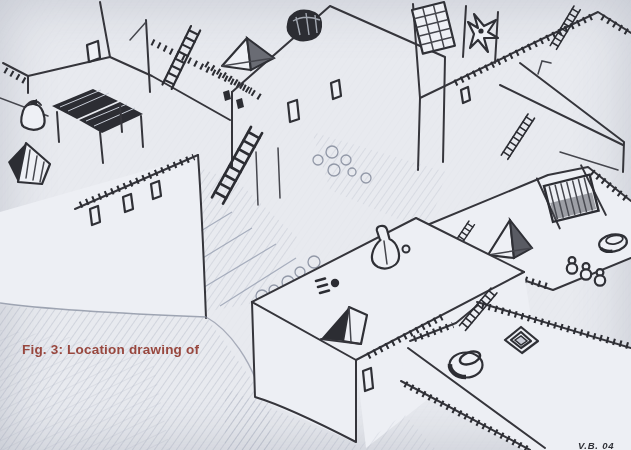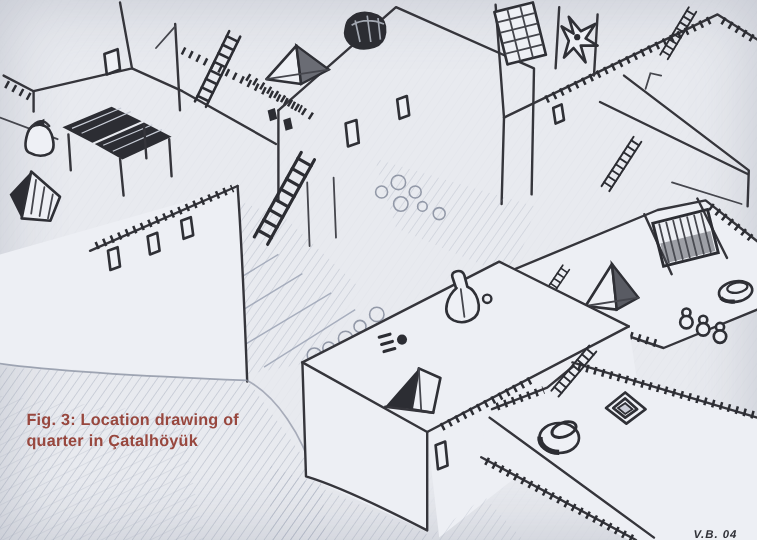--- a/index.html
+++ b/index.html
@@ -268,17 +268,16 @@
       <ellipse cx="466" cy="365" rx="16.5" ry="12.5" class="win" stroke-width="3"></ellipse>
       <ellipse cx="470" cy="358" rx="10.5" ry="5.8" fill="none" stroke="#2c2d33" stroke-width="2.4" transform="rotate(-20 470 358)"></ellipse>
       <path d="M450,364 a16,12 0 0 0 16,13" stroke="#2c2d33" stroke-width="4.5" fill="none"></path>
     </g>
     <use href="#ladder" transform="translate(491,288) rotate(40) scale(0.70)"></use>
   </g>
 </svg>
 
 <div class="caption">
   <div>Fig. 3: Location drawing of</div>
-  <div>quarter in Çatalhöyük</div>
 </div>
 
 <div class="signature">V.B. 04</div>
 </div>
 
 </body></html>

